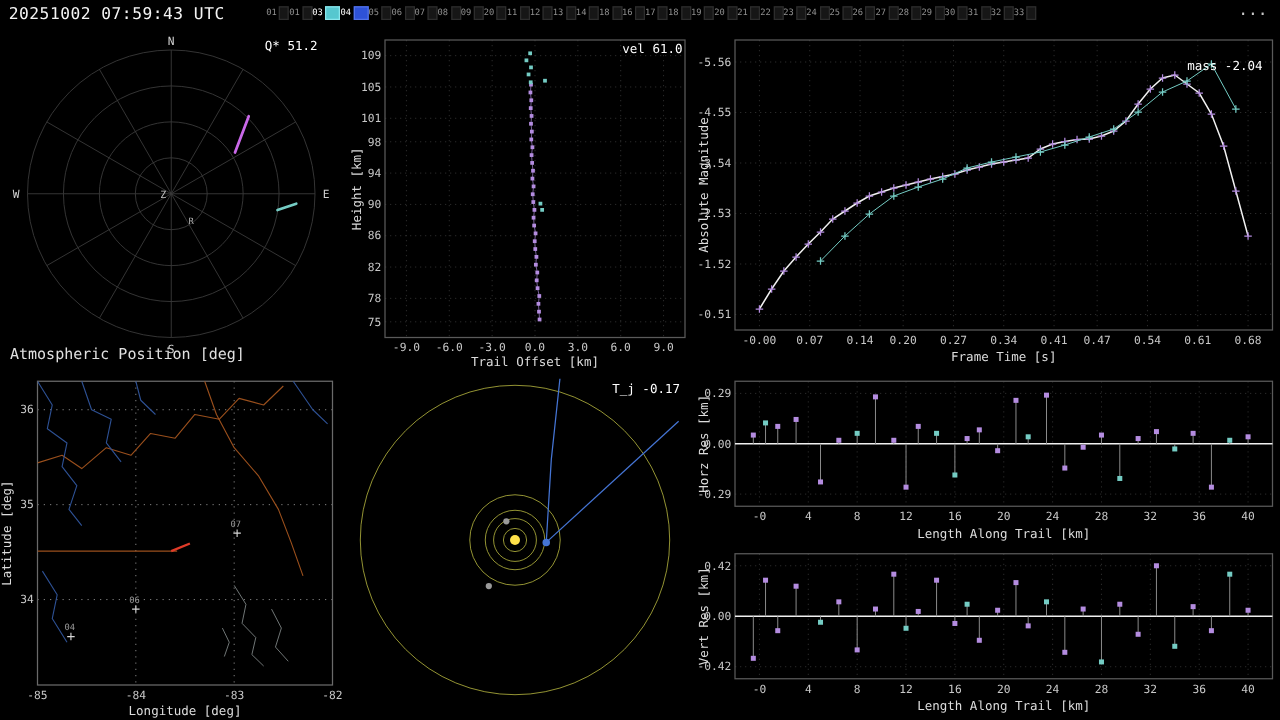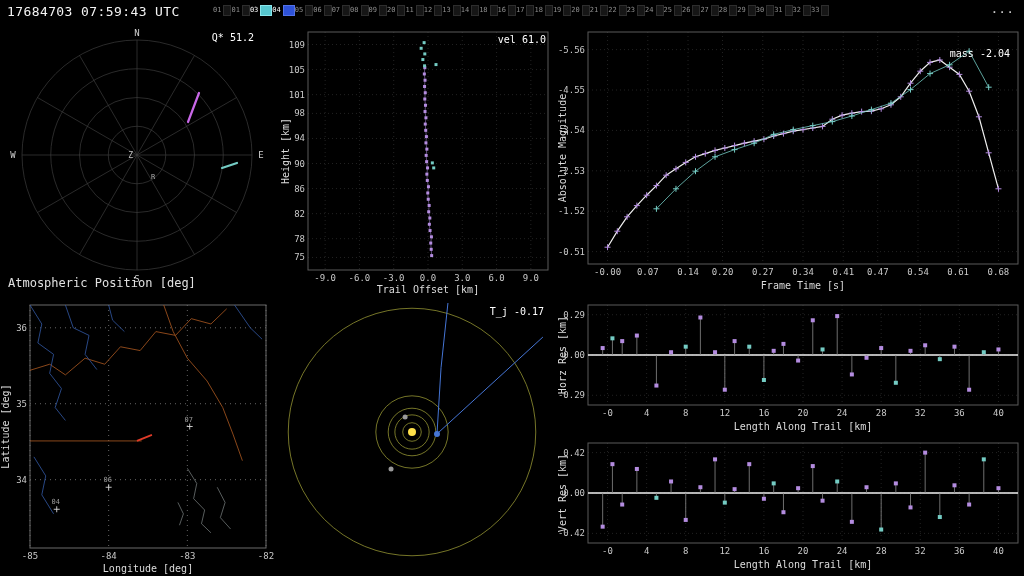--- a/index.html
+++ b/index.html
@@ -35,21 +35,21 @@
   #panel-vert{left:556px;top:438px;width:468px;height:138px}
   svg{display:block}
   svg text{font-family:"DejaVu Sans Mono","Liberation Mono",monospace}
 </style>
 </head>
 <body>
 
 <div id="app">
 
   <header id="topbar">
-    <span id="timestamp">17684703 07:59:43 UTC</span>
+    <span id="timestamp">20251002 07:59:43 UTC</span>
     <div id="tiles">
         <div class="tile">
           <span class="num">01</span>
           <span class="box"></span>
         </div>
         <div class="tile">
           <span class="num">01</span>
           <span class="box"></span>
         </div>
         <div class="tile sel-cyan">

